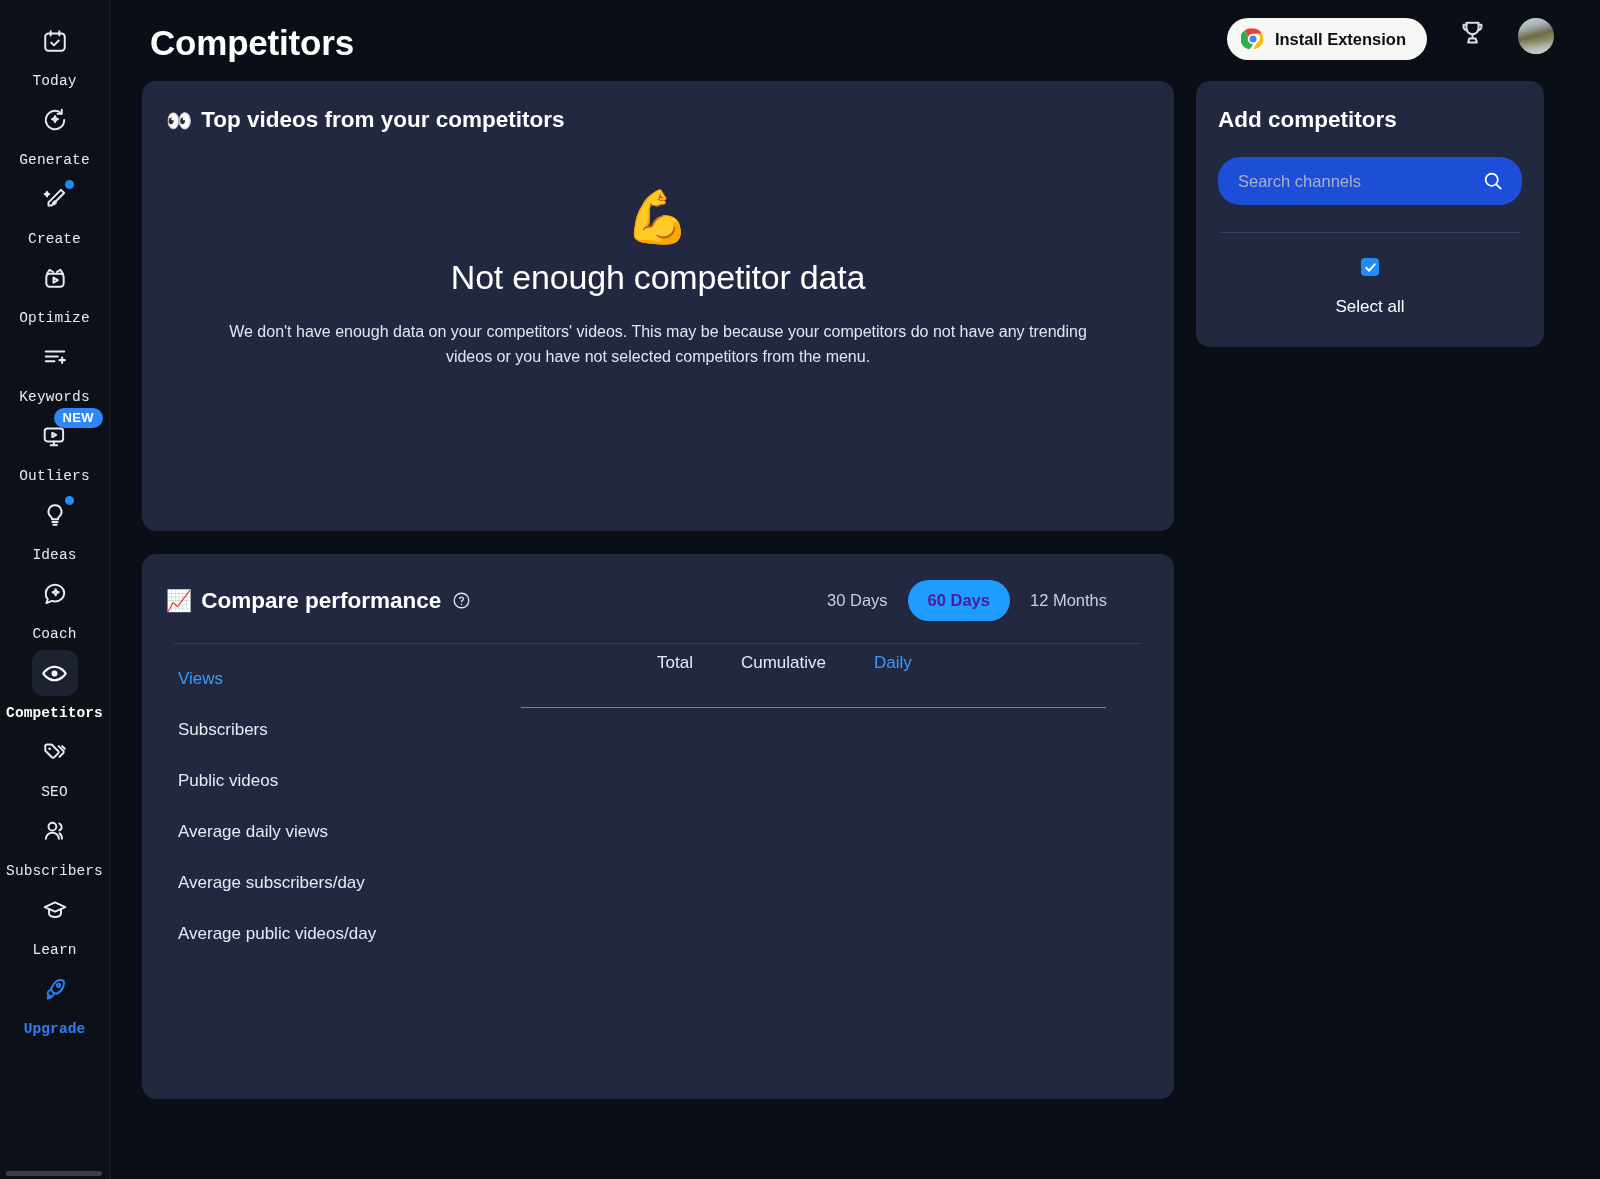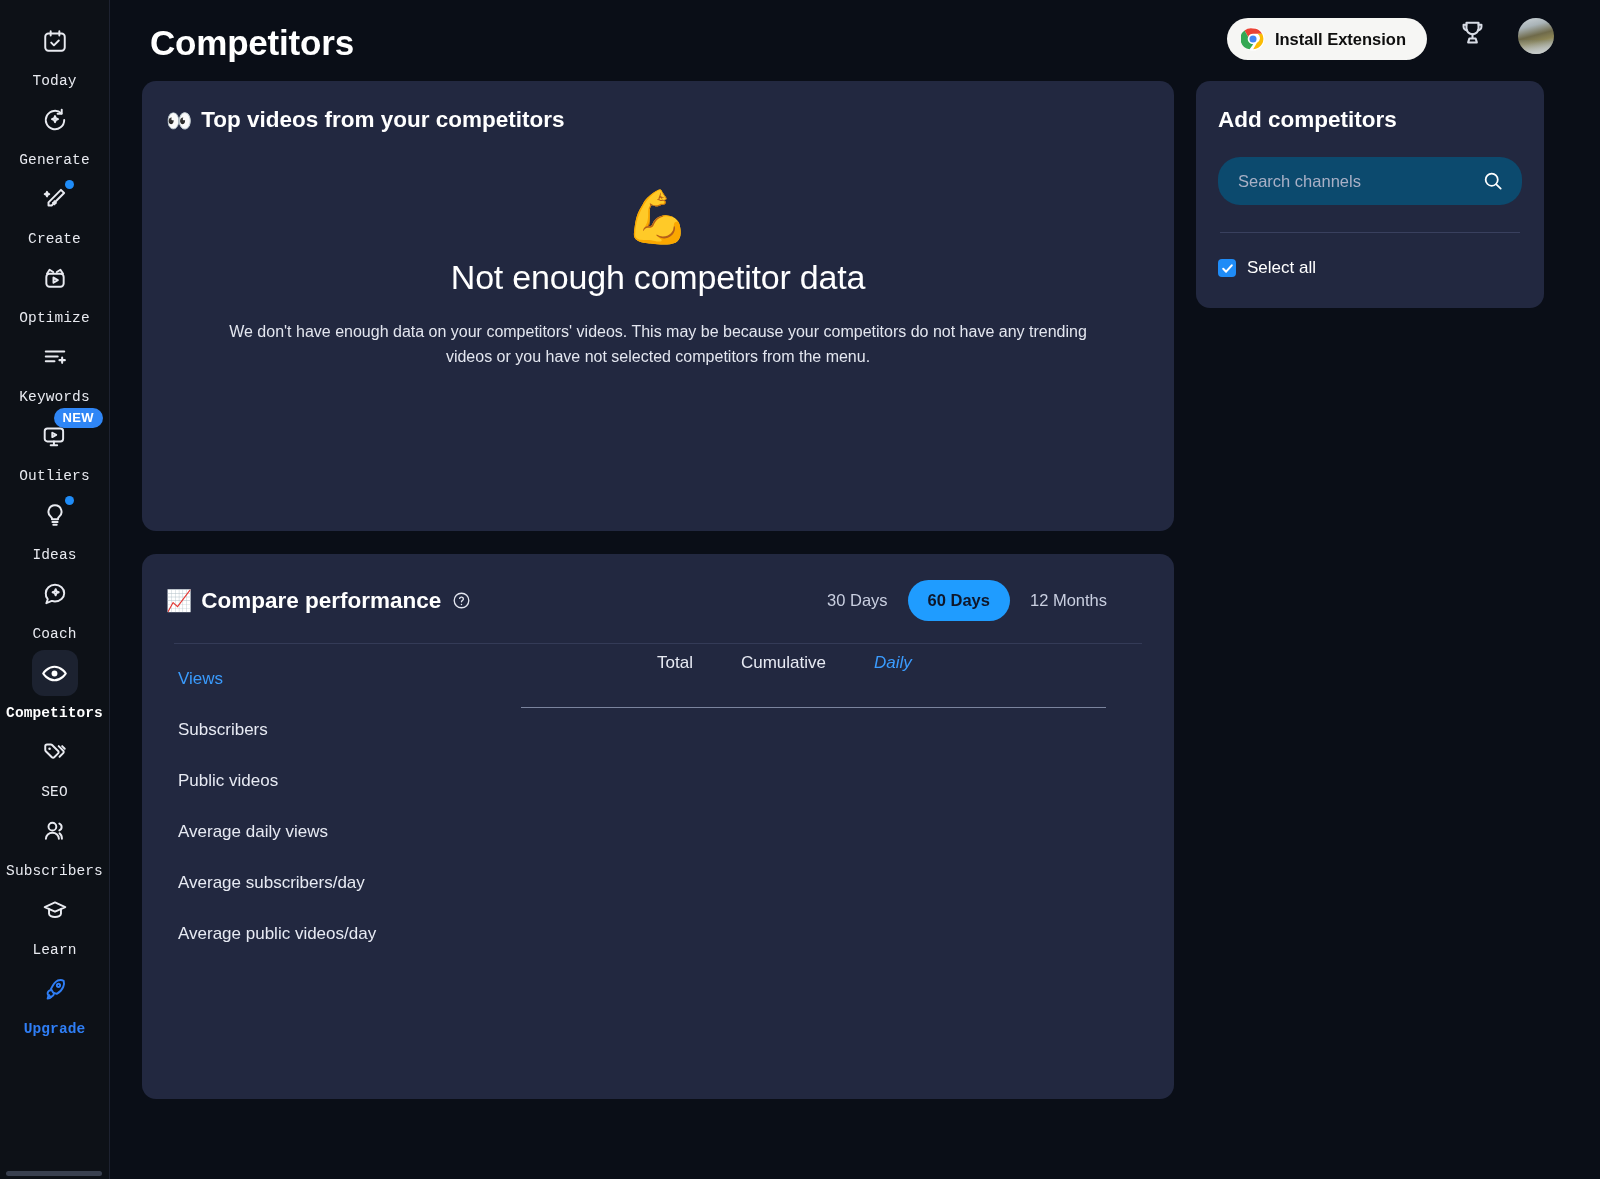--- a/index.html
+++ b/index.html
@@ -163,36 +163,36 @@
     font-size: 16px; color: #e3e6ef;
     margin: 22px auto 0; max-width: 890px;
     line-height: 1.58;
   }
 
   
   #add-card { padding: 26px 22px 30px; }
   #add-title { font-size: 22.5px; font-weight: 700; color: #fff; }
   #search-wrap {
     margin-top: 24px;
-    background: #0c4a6e;
+    background: #1d4ed8;
     border-radius: 22px;
     height: 48px;
     display: flex; align-items: center;
     padding: 0 18px 0 20px;
   }
   #search-input {
     flex: 1; background: transparent; border: none; outline: none;
     color: #eef0f6; font-size: 16.5px;
     font-family: "Liberation Sans", sans-serif;
   }
   #search-input::placeholder { color: #a9b0c6; }
   #add-divider { height: 1px; background: #39405e; margin: 27px 2px 0; }
   #select-all-row {
-    display: flex; align-items: center; gap: 11px;
-    margin-top: 25px; cursor: pointer;
+    display: flex; align-items: center; gap: 21px;
+    margin-top: 25px; cursor: pointer; flex-direction: column;
   }
   .checkbox {
     width: 18px; height: 18px; border-radius: 4px;
     background: #1f8cf7;
     display: flex; align-items: center; justify-content: center;
     flex: 0 0 18px;
   }
   .checkbox svg { display: block; }
   #select-all-label { font-size: 17px; color: #ffffff; }
 
@@ -204,41 +204,41 @@
   #compare-title { font-size: 22.5px; font-weight: 700; color: #fff; display: flex; align-items: center; gap: 9px; }
   .help-icon { width: 19px; height: 19px; display: block; cursor: pointer; margin-left: 2px; }
   #range-toggle { display: flex; align-items: center; gap: 0; margin-right: 23px; }
   .range-btn {
     font-size: 16.5px; color: #c9cfe0;
     padding: 11px 20px; border-radius: 21px;
     cursor: pointer; white-space: nowrap;
     background: transparent; border: none;
     font-family: "Liberation Sans", sans-serif;
   }
-  .range-btn.active { background: #1f9cff; color: #0f172a; font-weight: 600; }
+  .range-btn.active { background: #1f9cff; color: #4c1d95; font-weight: 600; }
   #compare-divider { height: 1px; background: #343b57; margin: 22px 8px 0; }
   #compare-body { display: flex; margin-top: 9px; }
   #metric-list { width: 355px; flex: 0 0 355px; padding-left: 12px; }
   .metric-item {
     font-size: 17px; color: #e7eaf3;
     padding: 9.5px 0 9.5px;
     cursor: pointer;
     height: 51px;
     display: flex; align-items: center;
   }
   .metric-item.active { color: #3a9bfd; }
   #chart-pane { flex: 1; position: relative; padding-right: 44px; }
   #mode-tabs { display: flex; gap: 0; padding-left: 112px; }
   .mode-tab {
     font-size: 17px; color: #e7eaf3;
     cursor: pointer; background: none; border: none;
     font-family: "Liberation Sans", sans-serif;
     padding: 0 24px;
   }
-  .mode-tab.active { color: #3a9bfd; font-style: italic; }
+  .mode-tab.active { color: #3a9bfd; }
   #chart-axis {
     margin-top: 34px;
     height: 1px;
     background: #9aa3bd;
     opacity: .75;
   }
   #chart-plot { height: 300px; }
 </style>
 </head>
 <body>

